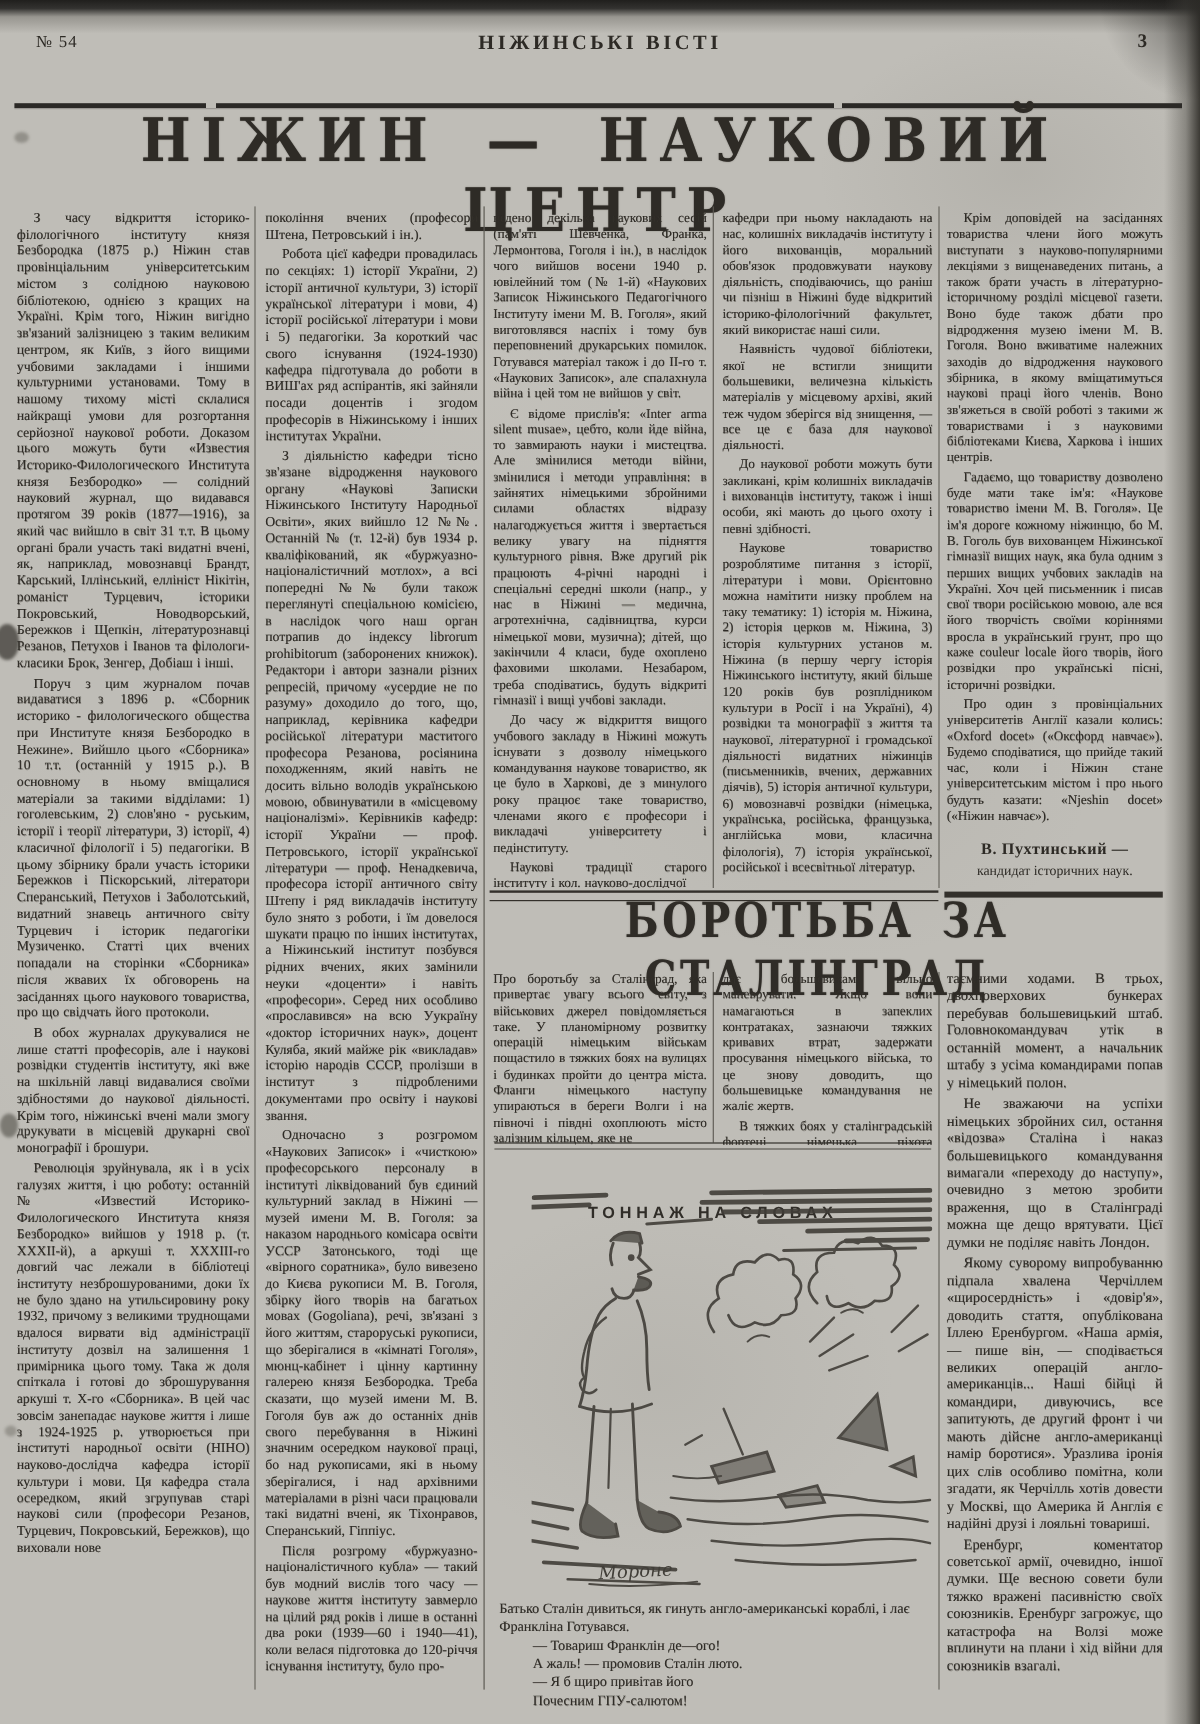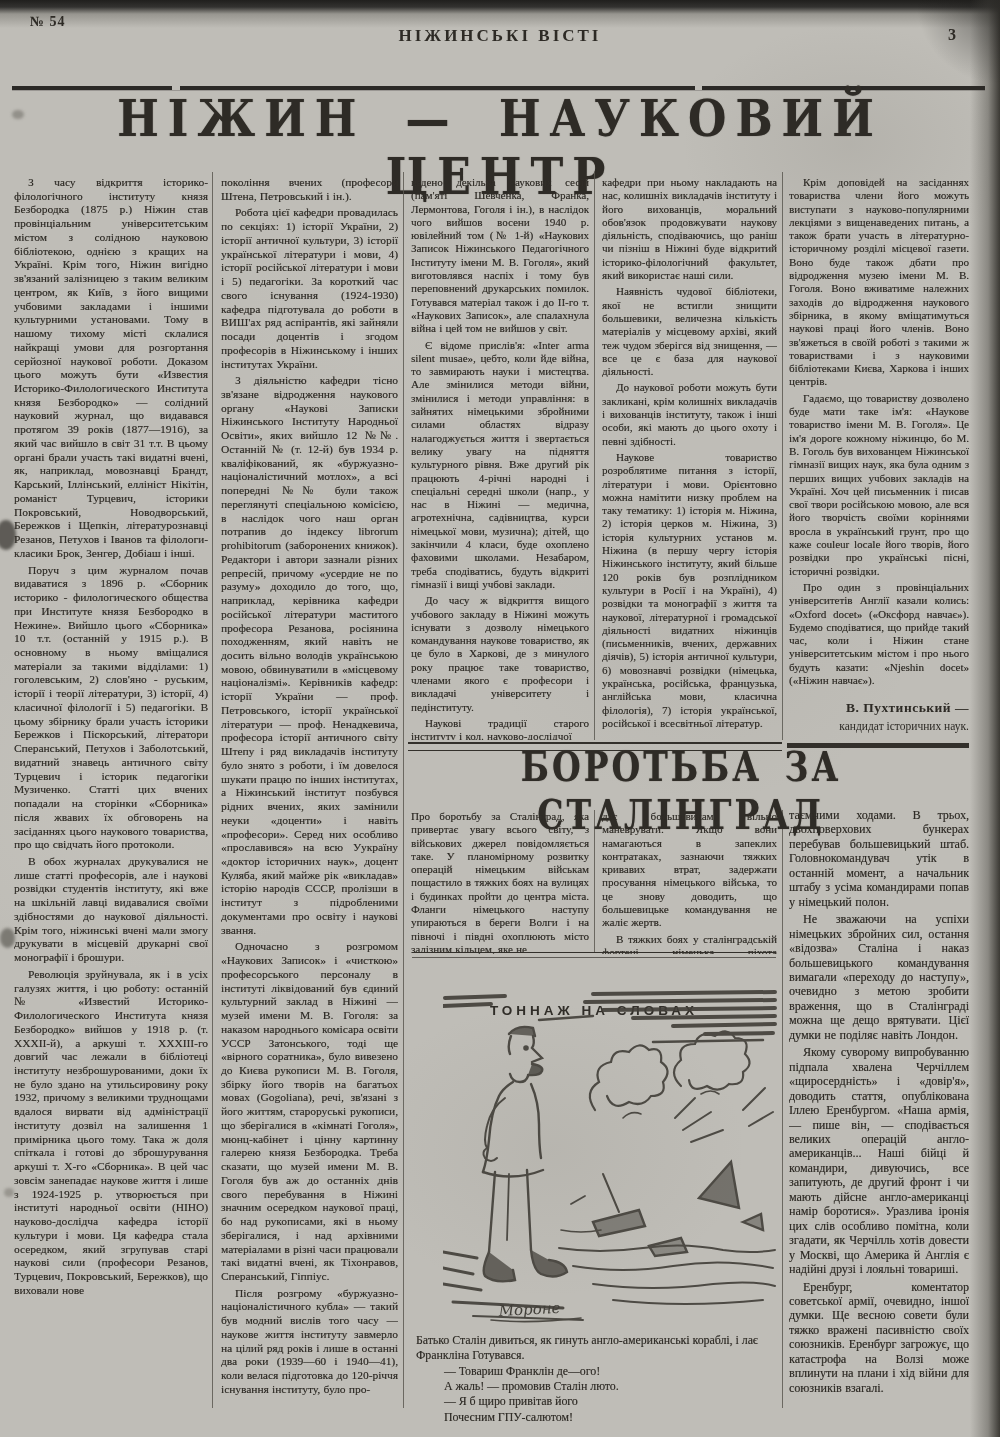--- a/index.html
+++ b/index.html
@@ -20,41 +20,41 @@
       var(--paper);
   }
   .edge-top{position:absolute;top:0;left:0;right:0;height:28px;pointer-events:none;
     background:linear-gradient(180deg,#201f1d 0px,#333230 7px,rgba(92,90,84,.40) 14px,rgba(150,148,140,0) 28px);}
   .edge-right{position:absolute;top:0;right:0;width:30px;height:100%;pointer-events:none;
     background:linear-gradient(270deg,#3b3934 0px,rgba(86,84,78,.50) 12px,rgba(150,148,140,0) 30px);}
   .corner-tr{position:absolute;top:0;right:0;width:120px;height:120px;pointer-events:none;
     background:radial-gradient(120px 120px at 100% 0%, rgba(30,29,27,.55), transparent 70%);}
   .stain{position:absolute;border-radius:50%;filter:blur(1.5px);pointer-events:none;}
 
-  .hdr-issue{position:absolute;left:30px;top:14px;font-size:14px;font-weight:bold;letter-spacing:1px;}
+  .hdr-issue{position:absolute;left:30px;top:28px;font-size:14px;font-weight:normal;letter-spacing:1px;}
   .hdr-title{position:absolute;left:0;right:0;top:26px;text-align:center;font-size:17px;font-weight:bold;letter-spacing:3px;}
   .hdr-page{position:absolute;right:44px;top:26px;font-size:16px;font-weight:bold;}
   .hdr-rule{position:absolute;left:12px;top:86px;width:973px;height:4px;
     background:linear-gradient(90deg,#2b2926 0 16.4%,rgba(43,41,38,0) 16.4% 17.3%,#2b2926 17.3% 70.2%,rgba(43,41,38,0) 70.2% 70.9%,#2b2926 70.9% 100%);
     box-shadow:0 1px 0 rgba(43,41,38,.25);}
 
   .headline1{position:absolute;left:60px;width:880px;top:96px;text-align:center;
     font-family:"DejaVu Serif", serif;font-weight:bold;font-size:44px;letter-spacing:9px;word-spacing:16px;
     transform:scaleY(1.14);color:#2e2b26;text-shadow:0 0 1px rgba(46,43,38,.6);}
 
   .col{position:absolute;text-align:justify;overflow:hidden;
     font-size:11.4px;line-height:1.205;color:#2e2b26;word-spacing:.5px;
     text-shadow:.3px .3px .45px rgba(64,60,52,.55);}
   .col p{margin:0 0 3px 0;text-indent:14px;}
   .cont-first p:first-child{text-indent:0;}
   .short{font-size:11px;line-height:1.21;}
 
   .vline{position:absolute;width:1px;background:rgba(92,89,82,.85);box-shadow:0 0 .5px rgba(92,89,82,.6);}
 
-  .sig{position:absolute;left:789px;top:700px;width:180px;text-align:right;}
+  .sig{position:absolute;left:789px;top:700px;width:180px;text-align:center;}
   .sig .nm{font-weight:bold;font-size:13.5px;letter-spacing:.5px;}
   .sig .tt{font-size:11.5px;margin-top:4px;}
 
   .rule-dbl{position:absolute;left:408px;top:742px;width:374px;height:6px;
     border-top:2.5px solid var(--rule);border-bottom:1.5px solid var(--rule);}
   .rule-thick{position:absolute;left:787px;top:743px;width:182px;height:5px;background:var(--rule);}
 
   .headline2{position:absolute;left:428px;width:506px;top:752px;text-align:center;
     font-family:"DejaVu Serif", serif;font-weight:bold;font-size:33px;letter-spacing:3px;word-spacing:8px;
     transform:scaleY(1.22);color:#2f2c27;text-shadow:0 0 1px rgba(47,44,39,.55);}

